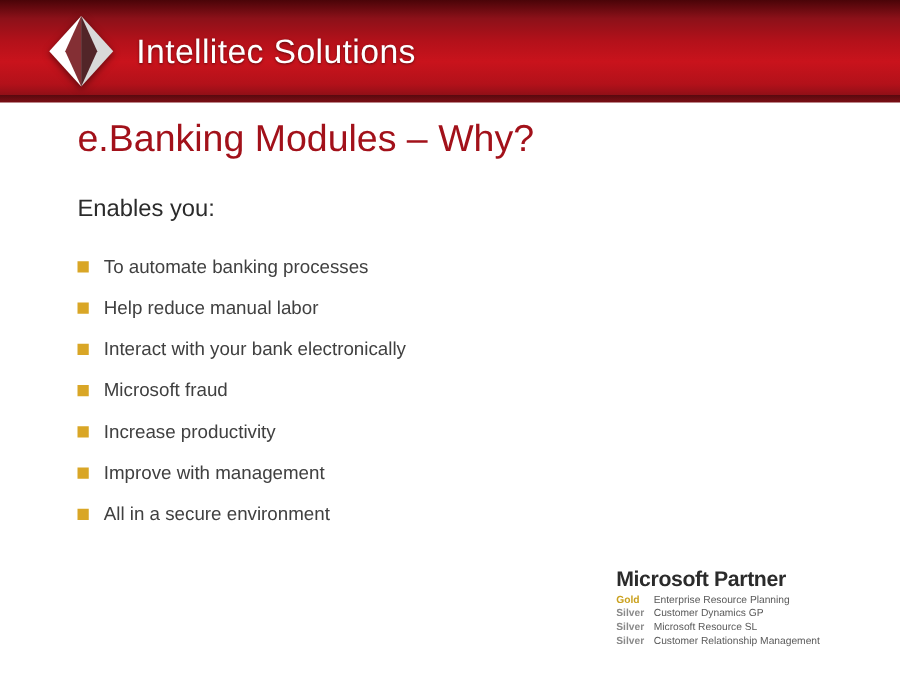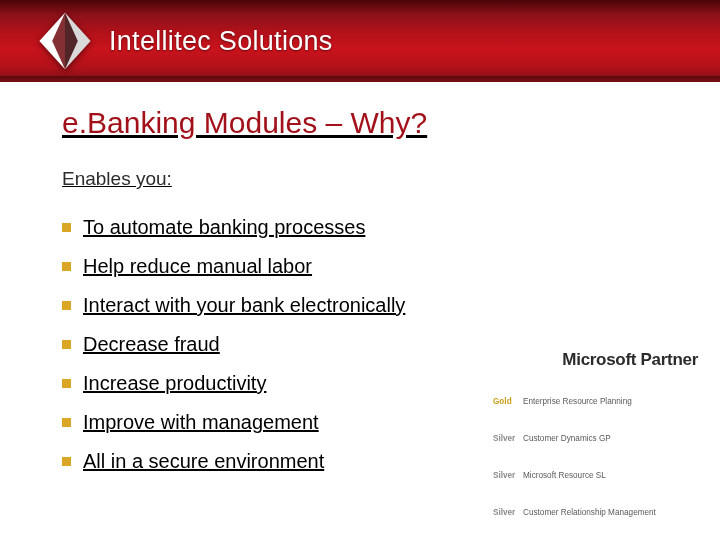--- a/index.html
+++ b/index.html
@@ -28,38 +28,38 @@
   .logo-diamond svg { width: 100%; height: 100%; filter: drop-shadow(0 2px 3px rgba(0,0,0,0.5)); }
   .brand {
     color: #fff;
     font-size: 27px;
     font-weight: 300;
     letter-spacing: 0.3px;
     text-shadow: 0 1px 2px rgba(0,0,0,0.5);
     font-family: "Segoe UI", "Trebuchet MS", Verdana, sans-serif;
   }
 
-  .content { padding: 24px 62px 0 62px; text-decoration: underline; }
+  .content { padding: 13px 62px 0 62px; }
   .title {
     font-size: 30px;
     color: #a2111a;
     font-weight: 400;
     margin-bottom: 28px;
     font-family: Verdana, Geneva, sans-serif;
   }
   .lead {
     font-size: 19px;
     color: #2b2b2b;
     margin-bottom: 18px;
     margin-top: 25px;
   }
   ul.bullets { list-style: none; }
   ul.bullets li {
-    font-size: 20px;
-    color: #000000;
+    font-size: 15px;
+    color: #404040;
     padding: 8px 0 8px 0;
     position: relative;
   }
   ul.bullets li .sq {
     display: inline-block;
     width: 9px; height: 9px;
     background: #d9a626;
     margin-right: 12px;
     vertical-align: middle;
     position: relative;
@@ -71,23 +71,22 @@
     right: 22px;
     bottom: 22px;
     width: 205px;
     font-family: "Segoe UI", Verdana, sans-serif;
   }
   .partner .ms {
     font-size: 17px;
     font-weight: 700;
     color: #2b2b2b;
     letter-spacing: -0.3px;
-    text-align: right;
   }
-  .partner .line { font-size: 8.2px; color: #555; line-height: 1.35; display: flex; margin-top: 26px; }
+  .partner .line { font-size: 8.2px; color: #555; line-height: 1.35; display: flex; }
   .partner .tier { display: inline-block; width: 30px; font-weight: 600; }
   .partner .tier.gold   { color: #caa11e; }
   .partner .tier.silver { color: #8a8a8a; }
   .partner .comp { color: #5a5a5a; }
 </style>
 </head>
 <body>
 
 <div class="slide">
 
@@ -103,21 +102,21 @@
     <div class="brand">Intellitec Solutions</div>
   </div>
 
   <div class="content">
     <h1 class="title">e.Banking Modules – Why?</h1>
     <p class="lead">Enables you:</p>
     <ul class="bullets">
       <li><span class="sq"></span><span>To automate banking processes</span></li>
       <li><span class="sq"></span><span>Help reduce manual labor</span></li>
       <li><span class="sq"></span><span>Interact with your bank electronically</span></li>
-      <li><span class="sq"></span><span>Decrease fraud</span></li>
+      <li><span class="sq"></span><span>Microsoft fraud</span></li>
       <li><span class="sq"></span><span>Increase productivity</span></li>
       <li><span class="sq"></span><span>Improve with management</span></li>
       <li><span class="sq"></span><span>All in a secure environment</span></li>
     </ul>
   </div>
 
   <div class="partner">
     <div class="ms">Microsoft Partner</div>
     <div class="line">
         <span class="tier gold">Gold</span>

